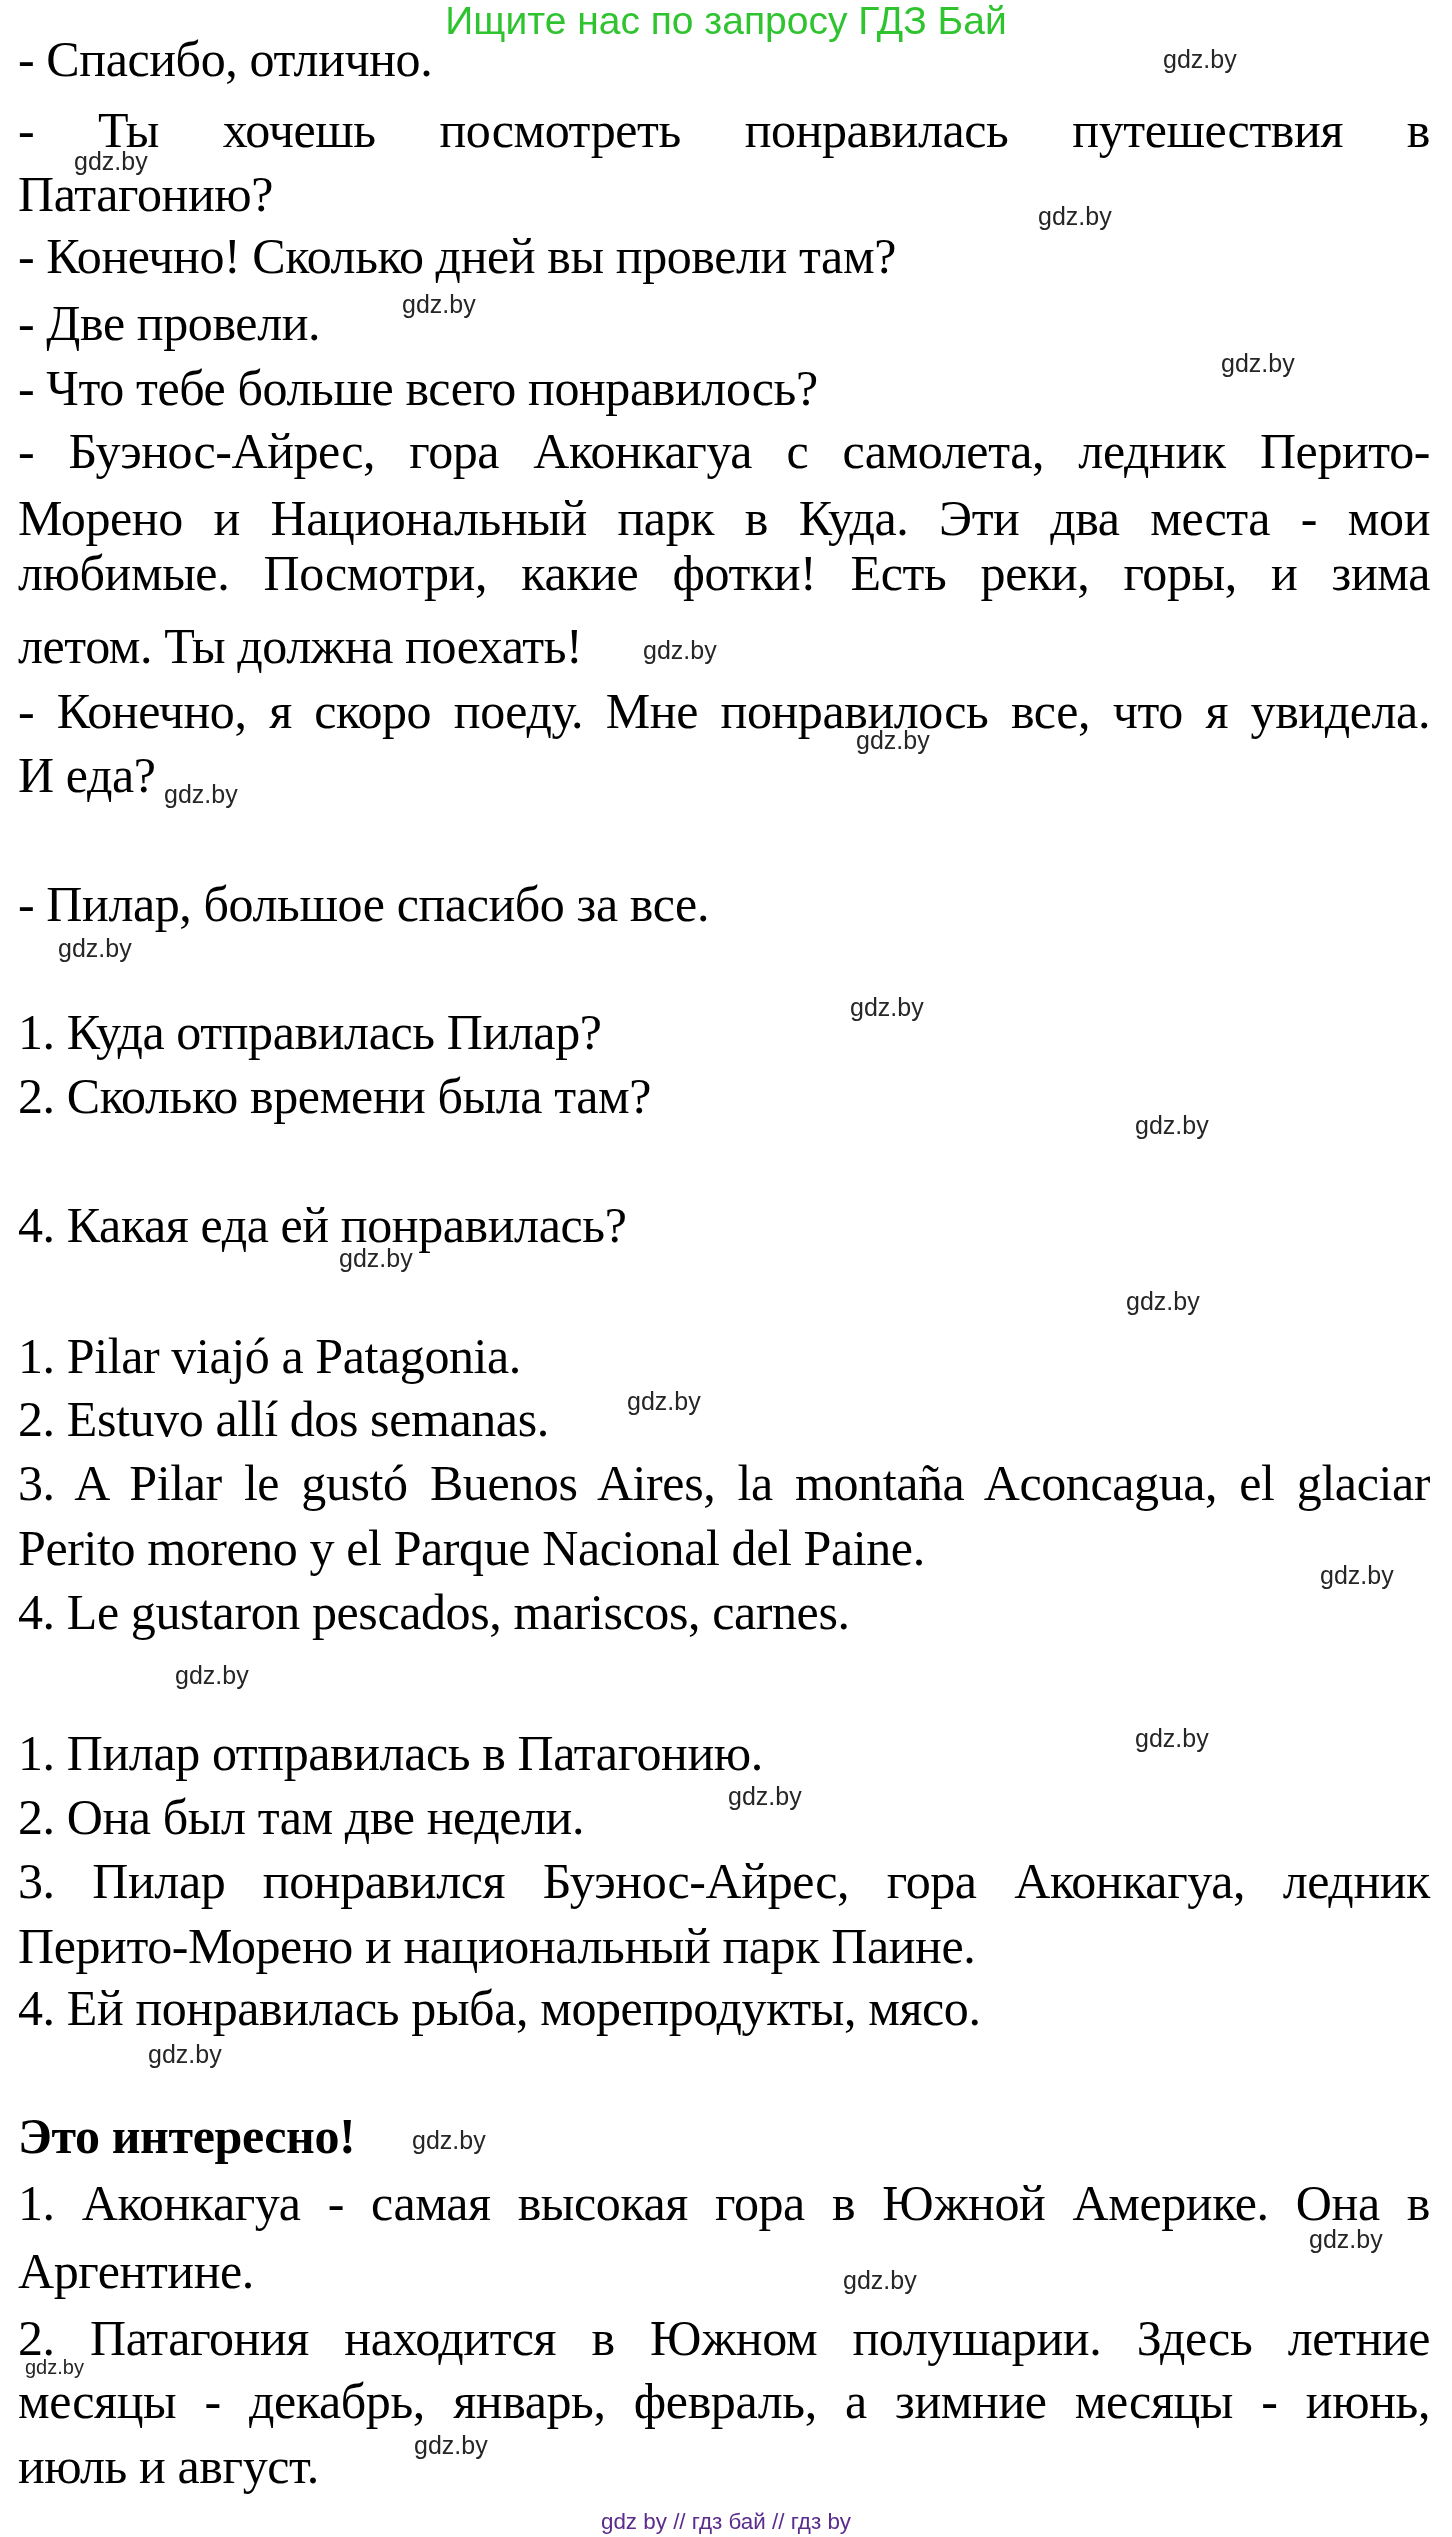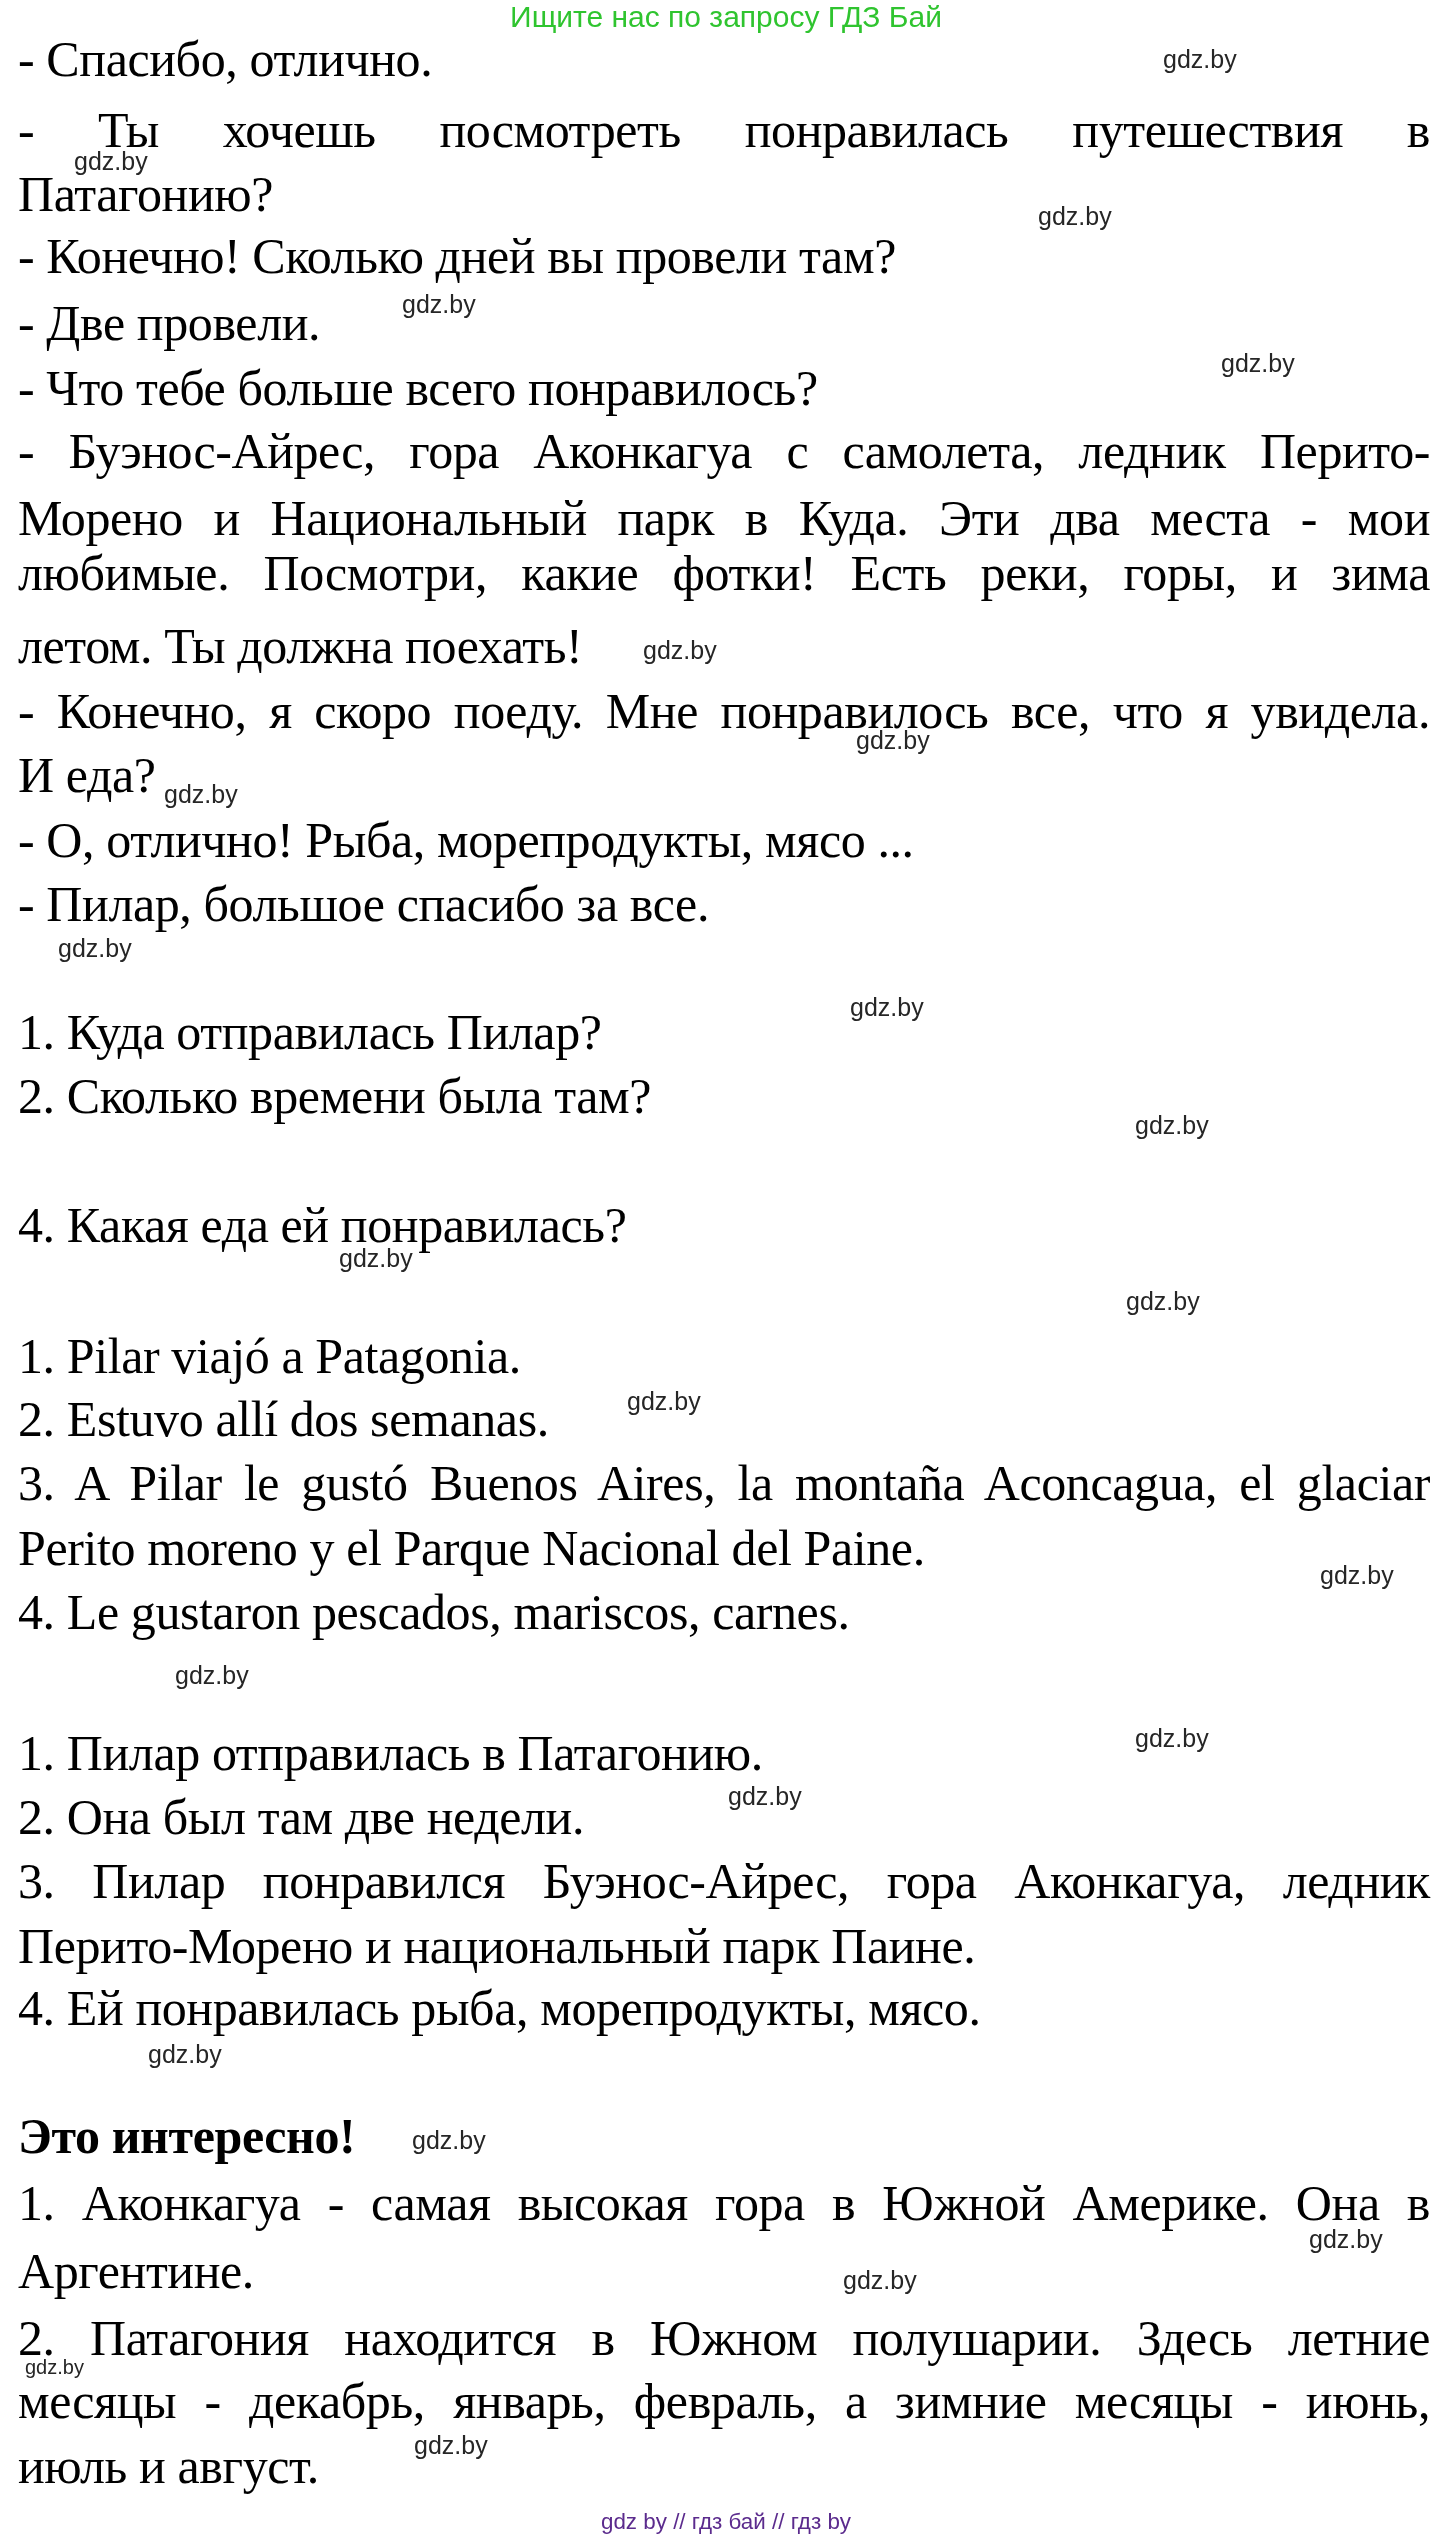--- a/index.html
+++ b/index.html
@@ -11,21 +11,21 @@
     overflow: hidden;
     font-family: "Liberation Serif", serif;
   }
   .promo {
     position: absolute;
     top: 0;
     left: 0;
     width: 1452px;
     text-align: center;
     font-family: "Liberation Sans", sans-serif;
-    font-size: 30px;
+    font-size: 39px;
     line-height: 1.1;
     color: #2fc42f;
   }
   .ln {
     position: absolute;
     left: 18px;
     width: 1412px;
     font-size: 50px;
     line-height: 1;
     letter-spacing: -0.4px;
@@ -71,21 +71,20 @@
   <div class="ln" style="top:169px">Патагонию?</div>
   <div class="ln" style="top:231px">- Конечно! Сколько дней вы провели там?</div>
   <div class="ln" style="top:298px">- Две провели.</div>
   <div class="ln" style="top:363px">- Что тебе больше всего понравилось?</div>
   <div class="ln just" style="top:426px">- Буэнос-Айрес, гора Аконкагуа с самолета, ледник Перито-</div>
   <div class="ln just" style="top:493px">Морено и Национальный парк в Куда. Эти два места - мои</div>
   <div class="ln just" style="top:548px">любимые. Посмотри, какие фотки! Есть реки, горы, и зима</div>
   <div class="ln" style="top:621px">летом. Ты должна поехать!</div>
   <div class="ln just" style="top:686px">- Конечно, я скоро поеду. Мне понравилось все, что я увидела.</div>
   <div class="ln" style="top:750px">И еда?</div>
-  <div class="ln" style="top:815px">- О, отлично! Рыба, морепродукты, мясо ...</div>
   <div class="ln" style="top:879px">- Пилар, большое спасибо за все.</div>
 
   <div class="ln" style="top:1007px">1. Куда отправилась Пилар?</div>
   <div class="ln" style="top:1071px">2. Сколько времени была там?</div>
   <div class="ln" style="top:1200px">4. Какая еда ей понравилась?</div>
 
   <div class="ln" style="top:1331px">1. Pilar viajó a Patagonia.</div>
   <div class="ln" style="top:1394px">2. Estuvo allí dos semanas.</div>
   <div class="ln just" style="top:1458px">3. A Pilar le gustó Buenos Aires, la montaña Aconcagua, el glaciar</div>
   <div class="ln" style="top:1523px">Perito moreno y el Parque Nacional del Paine.</div>

